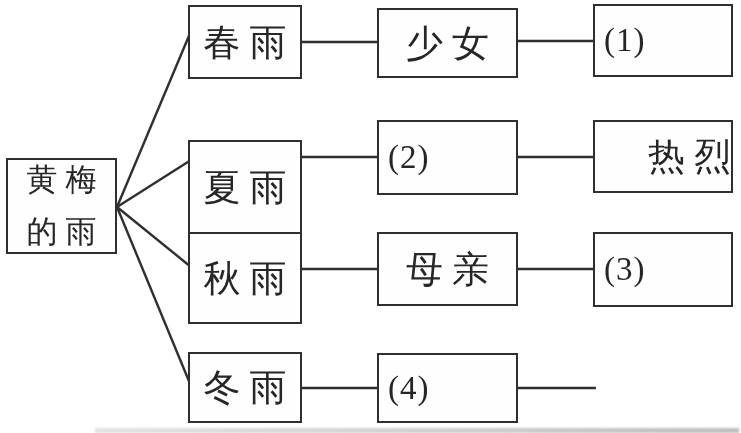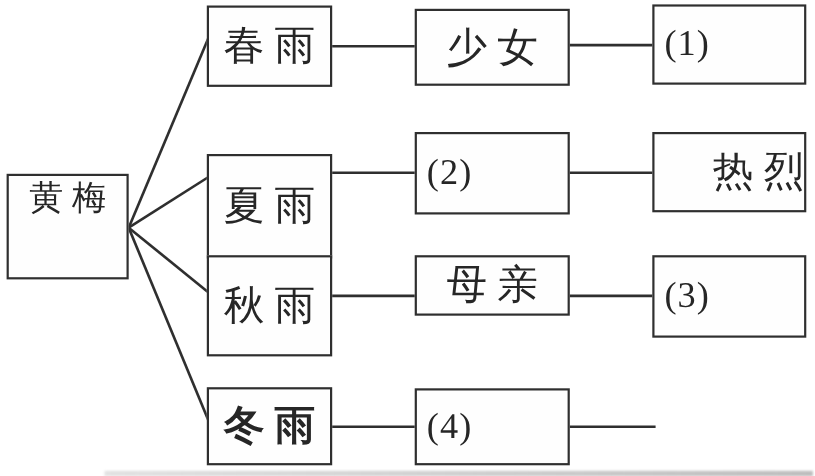--- a/index.html
+++ b/index.html
@@ -88,20 +88,21 @@
 
     <line x1="300" y1="269" x2="380" y2="269" stroke="#2f2f2f" stroke-width="2.4"></line>
     <line x1="516" y1="269" x2="596" y2="269" stroke="#2f2f2f" stroke-width="2.4"></line>
 
     <line x1="300" y1="388" x2="380" y2="388" stroke="#2f2f2f" stroke-width="2.4"></line>
     <line x1="516" y1="388" x2="596" y2="388" stroke="#2f2f2f" stroke-width="2.4"></line>
   </svg>
 
   <div class="box root" style="left:6px; top:158px; width:111px; height:96px;">
     <span class="txt">黄梅</span>
+    <span class="txt">的雨</span>
   </div>
 
   <div class="box" style="left:188px; top:5px; width:114px; height:74px;">
     <span class="txt">春雨</span>
   </div>
   <div class="box" style="left:377px; top:8px; width:141px; height:70px;">
     <span class="txt">少女</span>
   </div>
   <div class="box blank" style="left:593px; top:4px; width:140px; height:73px;">
     <span class="txt">(1)</span>
@@ -113,28 +114,28 @@
   <div class="box blank" style="left:377px; top:120px; width:141px; height:75px;">
     <span class="txt">(2)</span>
   </div>
   <div class="box" style="left:593px; top:120px; width:140px; height:73px;justify-content:flex-end;">
     <span class="txt">热烈</span>
   </div>
 
   <div class="box" style="left:188px; top:232px; width:114px; height:92px;">
     <span class="txt">秋雨</span>
   </div>
-  <div class="box" style="left:377px; top:232px; width:141px; height:55px;font-family:Liberation Serif, serif;">
+  <div class="box" style="left:377px; top:232px; width:141px; height:74px;font-family:Liberation Serif, serif;">
     <span class="txt">母亲</span>
   </div>
   <div class="box blank" style="left:593px; top:232px; width:140px; height:75px;">
     <span class="txt">(3)</span>
   </div>
 
-  <div class="box" style="left:188px; top:352px; width:114px; height:71px;font-weight:bold;">
+  <div class="box" style="left:188px; top:352px; width:114px; height:71px;">
     <span class="txt">冬雨</span>
   </div>
   <div class="box blank" style="left:377px; top:353px; width:141px; height:70px;">
     <span class="txt">(4)</span>
   </div>
 
   <div class="scan-smudge"></div>
 
 </div>
 

